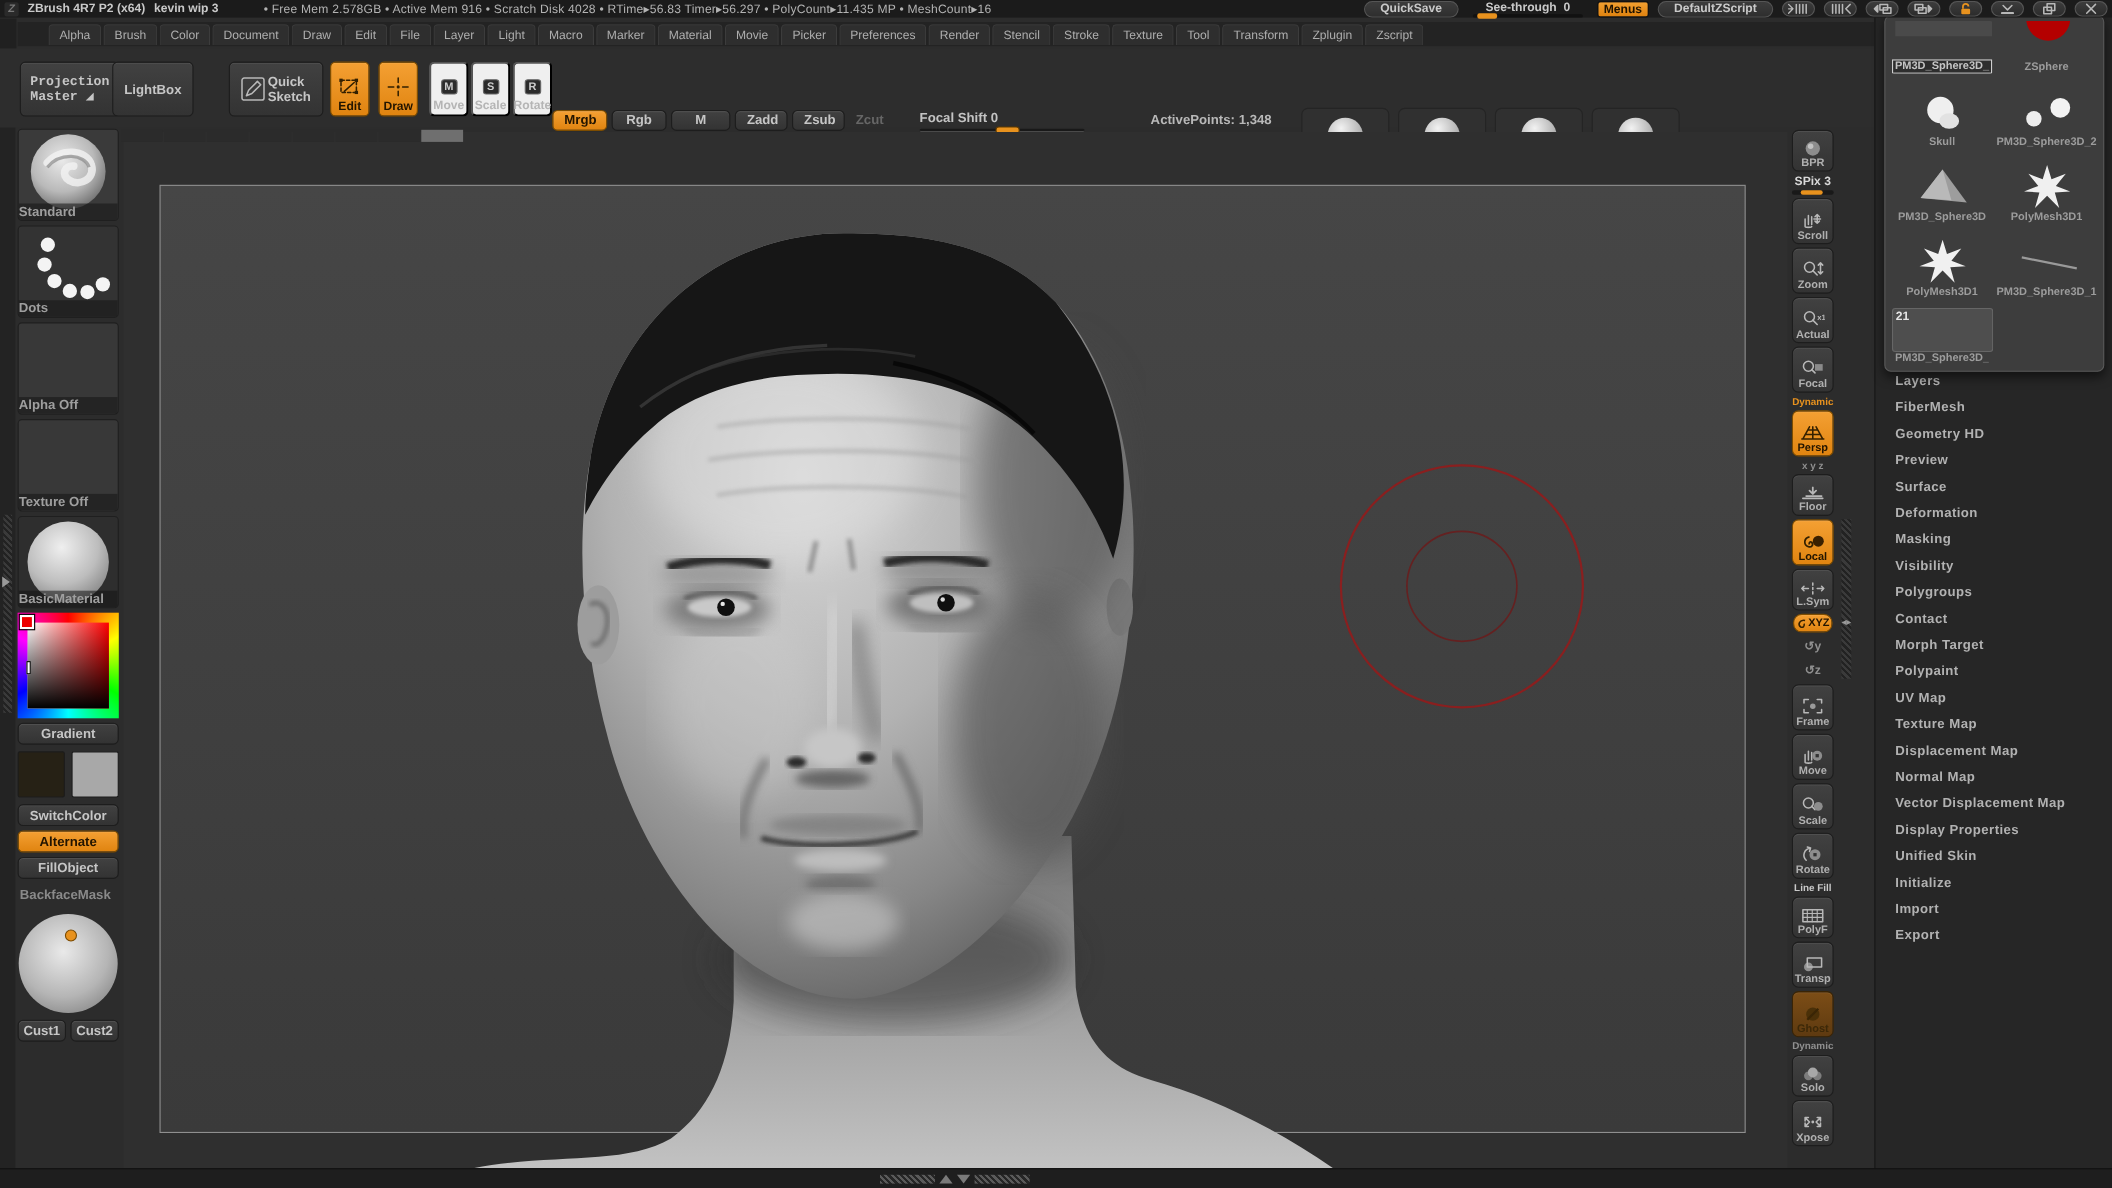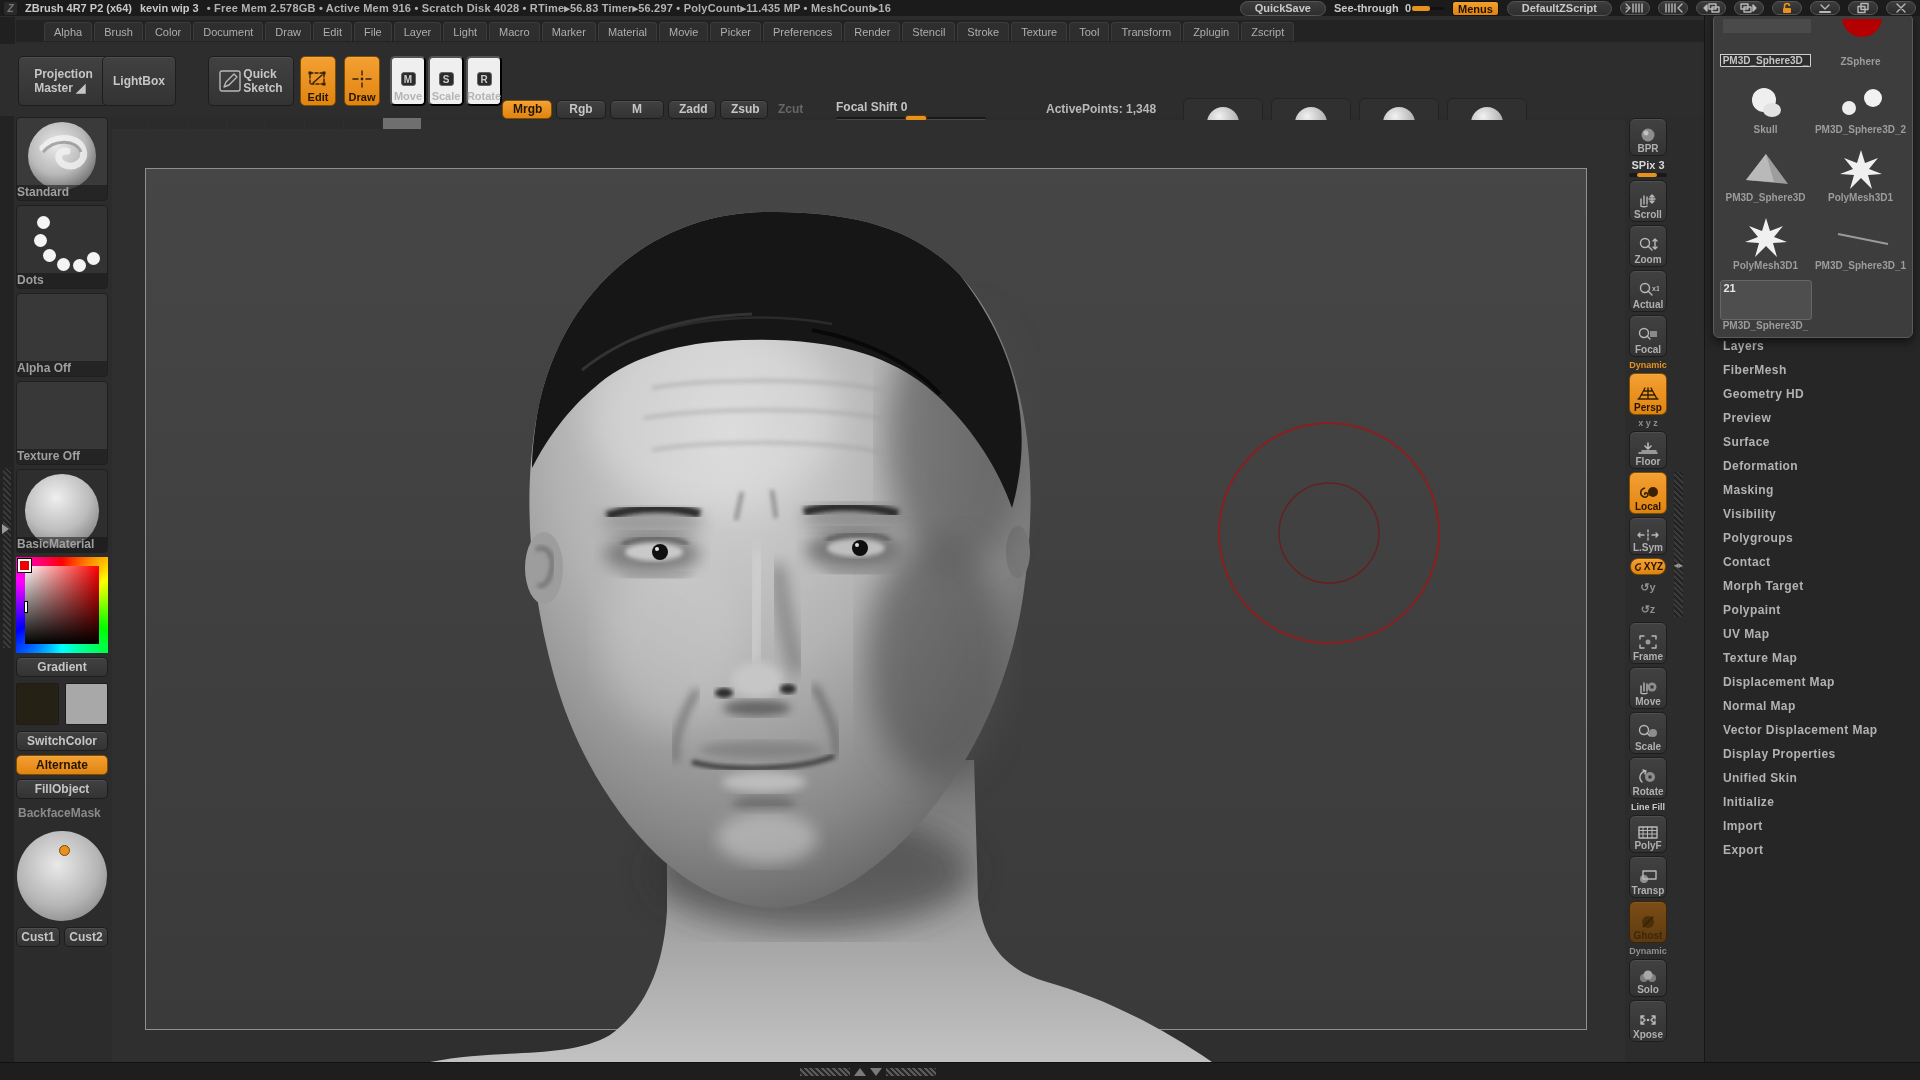--- a/index.html
+++ b/index.html
@@ -6,27 +6,27 @@
   html,body { width:1920px; height:1080px; overflow:hidden; background:#2c2c2c;
     font-family:"Liberation Sans", sans-serif; }
   .abs { position:absolute; }
 
   
   #titlebar { position:absolute; left:0; top:0; width:1920px; height:16px; background:#1b1b1b;
     display:flex; align-items:center; gap:8px; padding:0 4px; z-index:60; color:#c9c9c9;
     font-size:11px; font-weight:bold; white-space:nowrap; }
   .tb-logo { width:13px; height:13px; background:#2a2a2a; border-radius:2px; color:#777;
     font-size:10px; font-style:italic; text-align:center; line-height:13px; }
-  .tb-stats { color:#b3b3b3; font-weight:bold; letter-spacing:.2px; }
+  .tb-stats { color:#b3b3b3; font-weight:normal; letter-spacing:.2px;margin-left:33px; }
   .tb-spacer { flex:1; }
   .tb-btn { background:linear-gradient(#3c3c3c,#2e2e2e); border:1px solid #555; border-radius:8px;
     padding:1px 14px; font-size:11px; font-weight:bold; color:#c9c9c9; line-height:11px; height:15px; }
   .tb-menus { background:linear-gradient(#f2a031,#df820f); border:1px solid #111; border-radius:3px;
     color:#201300; padding:1px 5px; font-size:11px; font-weight:bold; height:15px; }
-  .tb-see { display:flex; flex-direction:row; align-items:center; width:110px; }
+  .tb-see { display:flex; flex-direction:column; align-items:center; width:110px; }
   .tb-see .lbl { font-size:11px; color:#c9c9c9; }
   .tb-see .trk { width:100px; height:3px; background:#111; border-radius:2px; position:relative; margin-top:0px;}
   .tb-see .hnd { position:absolute; left:4%; top:-1px; width:18px; height:5px; background:#e8921e; border-radius:2px;}
   .winbtn { width:30px; height:14px; background:linear-gradient(#3c3c3c,#2c2c2c); border:1px solid #555;
     border-radius:7px; display:flex; align-items:center; justify-content:center; color:#bbb; }
   .winbtn svg { display:block; }
 
   
   #menubar { position:absolute; left:16px; top:20px; width:1688px; height:22px; background:#232323;
     display:flex; align-items:flex-end; gap:2px; padding:0 28px 1px 28px; }
@@ -244,21 +244,21 @@
     <button class="menu-item">Stencil</button>
     <button class="menu-item">Stroke</button>
     <button class="menu-item">Texture</button>
     <button class="menu-item">Tool</button>
     <button class="menu-item">Transform</button>
     <button class="menu-item">Zplugin</button>
     <button class="menu-item">Zscript</button>
   </div>
 
 <div id="shelf">
-  <button class="btn shelf-big" style="left:18px; width:91px;">
+  <button class="btn shelf-big" style="left:18px; width:91px;font-family:Liberation Mono, monospace;">
     <span><span>Projection</span><br><span>Master</span> ◢</span>
   </button>
   <button class="btn shelf-big" style="left:102px; width:74px; font-size:12px;">LightBox</button>
   <button class="btn shelf-big" style="left:208px; width:86px; gap:2px;">
     <svg class="icon" width="22" height="22">
         <rect x="1" y="1" width="20" height="20" rx="2"></rect>
         <path d="M5 17 l2-5 8-8 3 3-8 8-5 2z"></path>
       </svg>
     <span><span>Quick</span><br><span>Sketch</span></span>
   </button>

